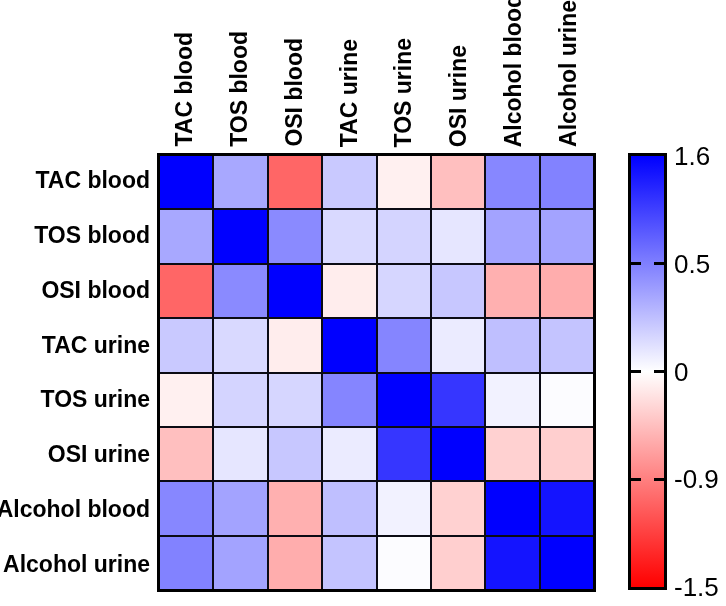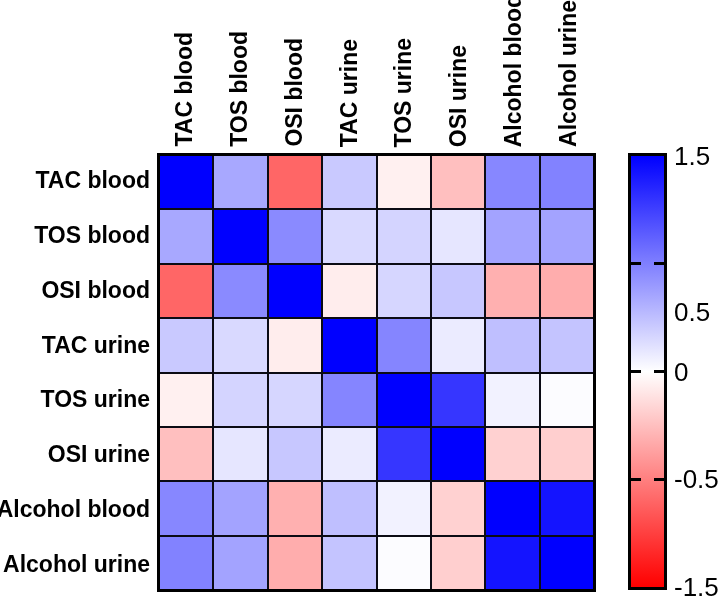--- a/index.html
+++ b/index.html
@@ -200,19 +200,19 @@
     </div>
   <div id="colorbar" class="colorbar" style="background: linear-gradient(rgb(0, 0, 255) 0%, rgb(255, 255, 255) 50%, rgb(255, 0, 0) 100%);">
       <div class="cbar-tick left" style="top: 106.25px;"></div>
       <div class="cbar-tick right" style="top: 106.25px;"></div>
       <div class="cbar-tick left" style="top: 214px;"></div>
       <div class="cbar-tick right" style="top: 214px;"></div>
       <div class="cbar-tick left" style="top: 321.75px;"></div>
       <div class="cbar-tick right" style="top: 321.75px;"></div>
     </div>
   <div id="cbar-labels">
-      <div class="cbar-label" style="top: 156px;">1.5</div>
-      <div class="cbar-label" style="top: 263.75px; margin-top: 48px;">0.5</div>
+      <div class="cbar-label" style="top: 156px;">1.6</div>
+      <div class="cbar-label" style="top: 263.75px;">0.5</div>
       <div class="cbar-label" style="top: 371.5px;">0</div>
-      <div class="cbar-label" style="top: 479.25px;">-0.5</div>
+      <div class="cbar-label" style="top: 479.25px;">-0.9</div>
       <div class="cbar-label" style="top: 587px;">-1.5</div>
     </div>
 </div>
 
 </body></html>

